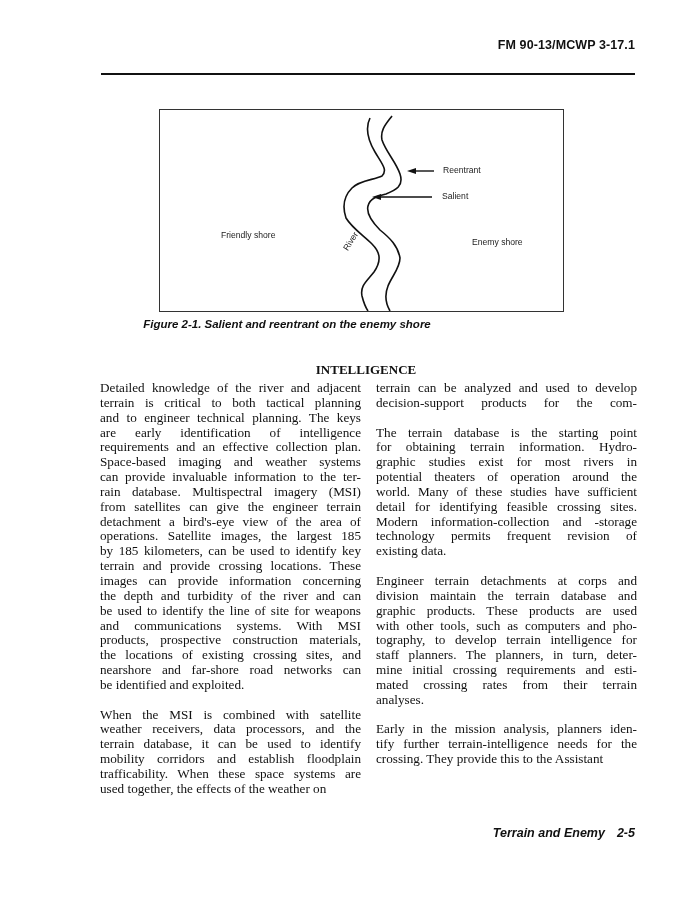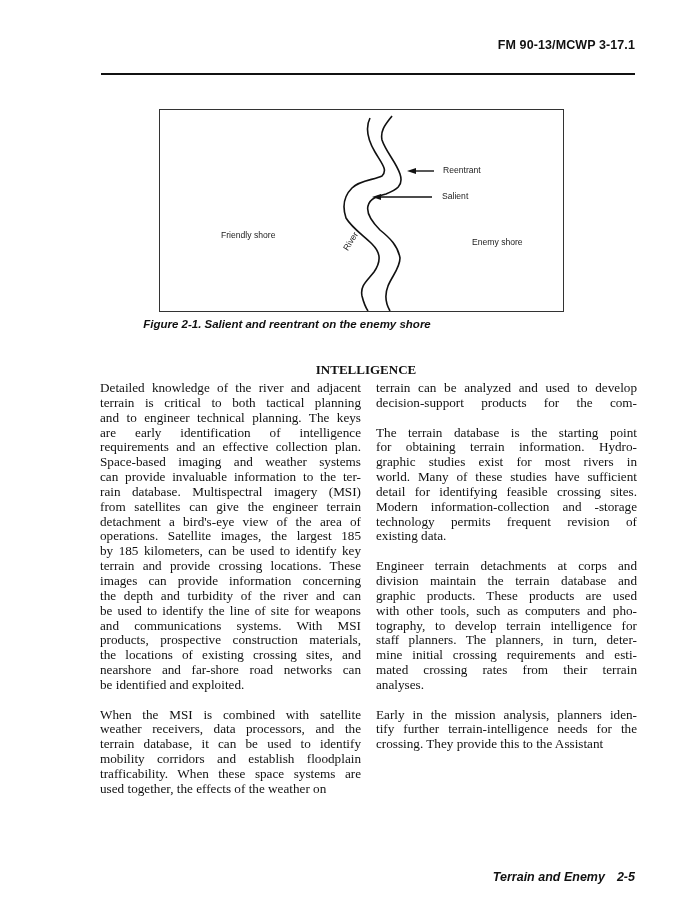--- a/index.html
+++ b/index.html
@@ -26,21 +26,21 @@
   .col {
     position: absolute; top: 381px; width: 261px;
     font-family: "Liberation Serif", serif; font-size: 13.2px; line-height: 14.85px; text-align: justify;
   }
   .col.left { left: 100px; }
   .col.right { left: 376px; }
   .col p { margin: 0 0 14.85px 0; }
   .col p .line { display: block; text-align: justify; text-align-last: justify; white-space: nowrap; height: 14.85px; }
   .col p .line.last { text-align-last: left; }
   .footer-text {
-    position: absolute; right: 61px; top: 870px;
+    position: absolute; right: 61px; top: 826px;
     font-family: "Liberation Sans", sans-serif; font-style: italic; font-weight: bold; font-size: 12.5px;
   }
   .footer-text .page { margin-left: 12px; }
 </style>
 </head>
 <body>
 
 <div>
   <div class="header-text">FM 90-13/MCWP 3-17.1</div>
   <div class="header-rule"></div>
@@ -106,20 +106,21 @@
 
 <div class="col right">
   <p>
       <span class="line">terrain can be analyzed and used to develop</span>
       <span class="line">decision-support products for the com-</span>
     </p>
   <p>
       <span class="line">The terrain database is the starting point</span>
       <span class="line">for obtaining terrain information. Hydro-</span>
       <span class="line">graphic studies exist for most rivers in</span>
+      <span class="line">potential theaters of operation around the</span>
       <span class="line">world. Many of these studies have sufficient</span>
       <span class="line">detail for identifying feasible crossing sites.</span>
       <span class="line">Modern information-collection and -storage</span>
       <span class="line">technology permits frequent revision of</span>
       <span class="line last">existing data.</span>
     </p>
   <p>
       <span class="line">Engineer terrain detachments at corps and</span>
       <span class="line">division maintain the terrain database and</span>
       <span class="line">graphic products. These products are used</span>

